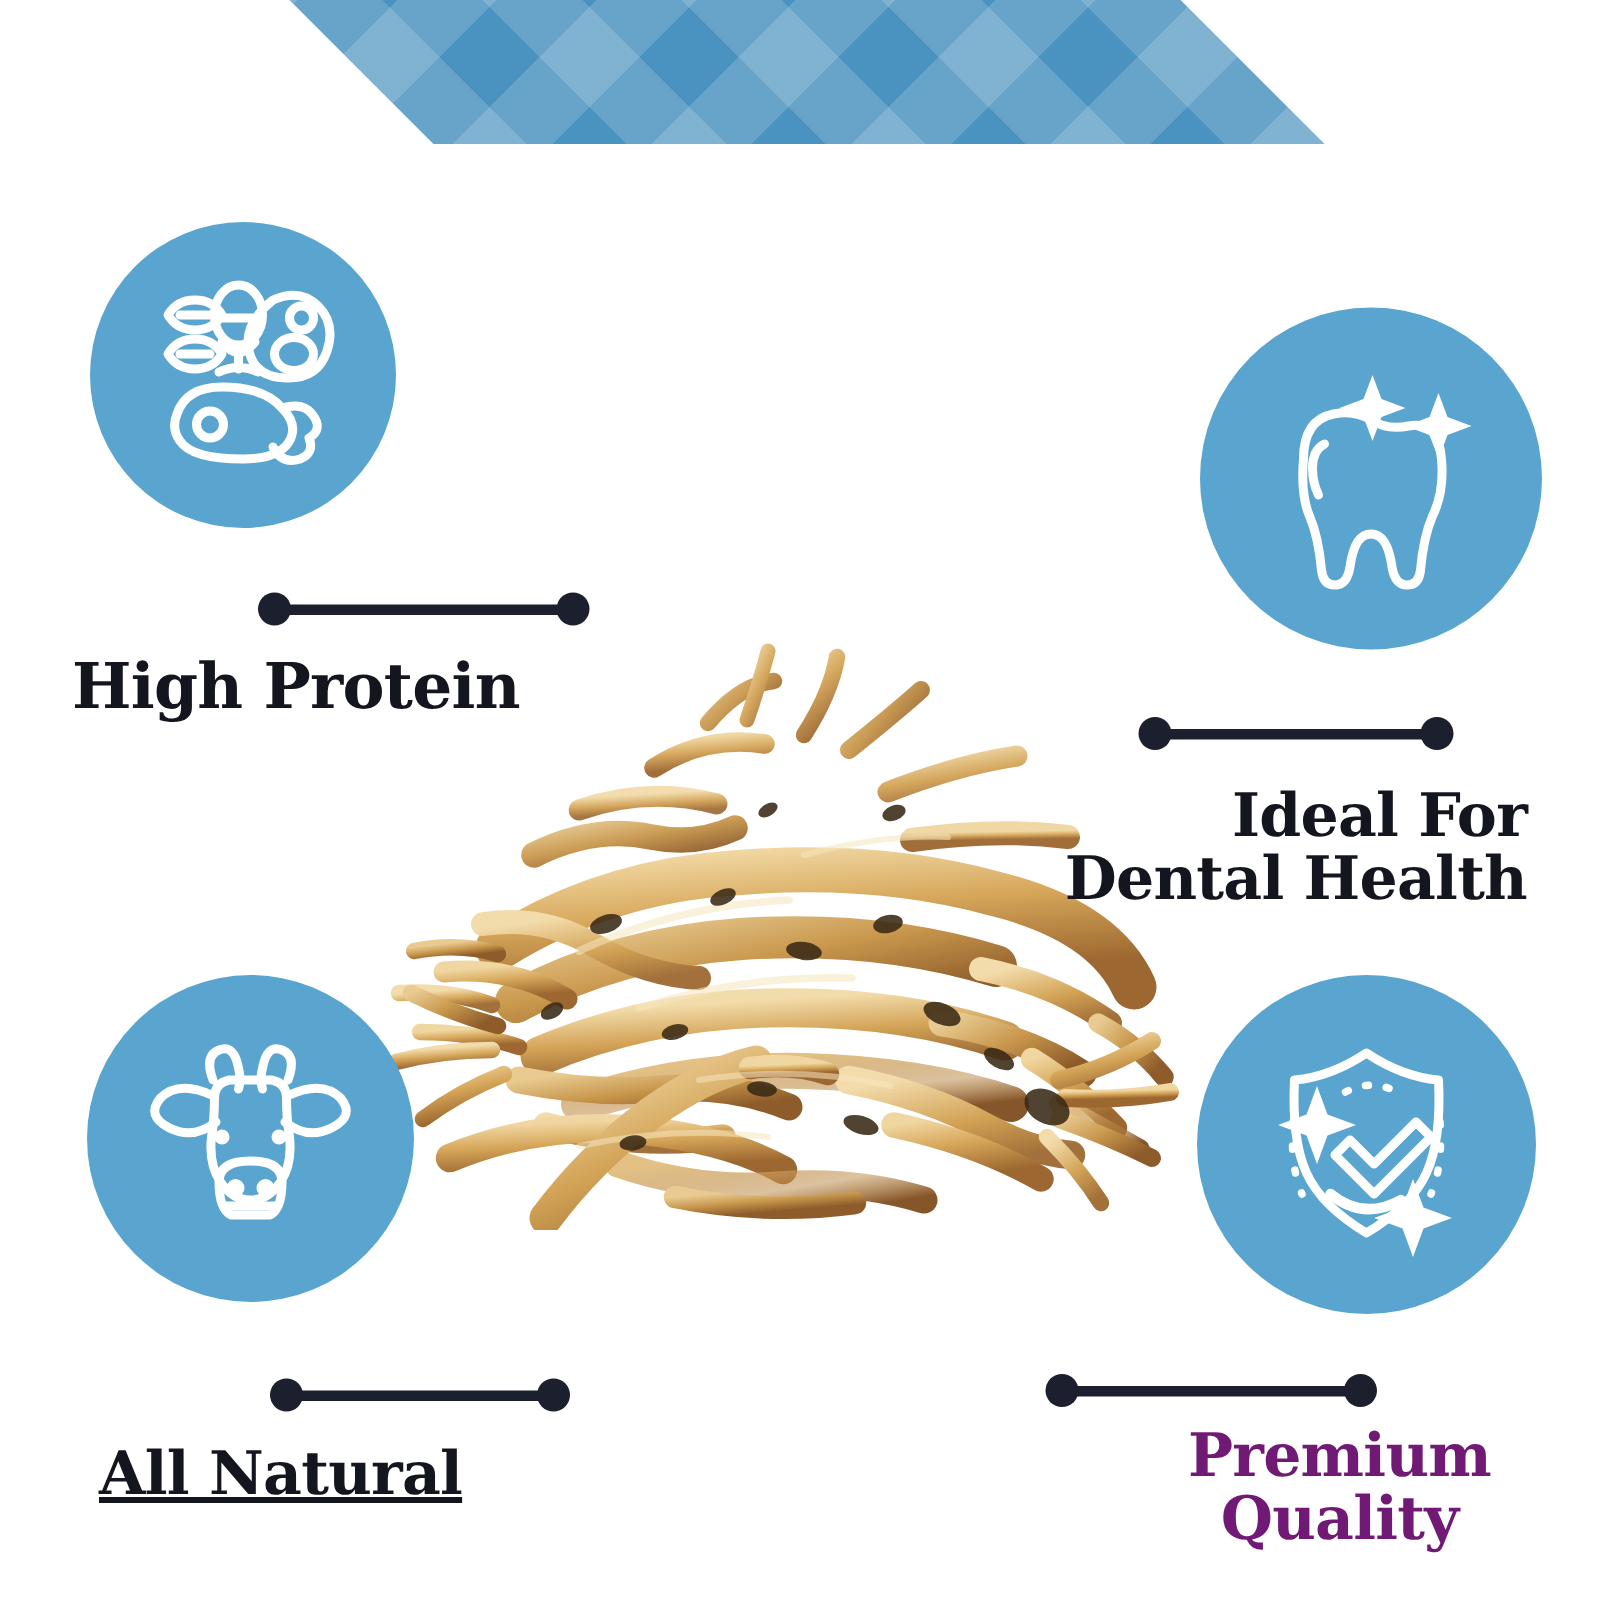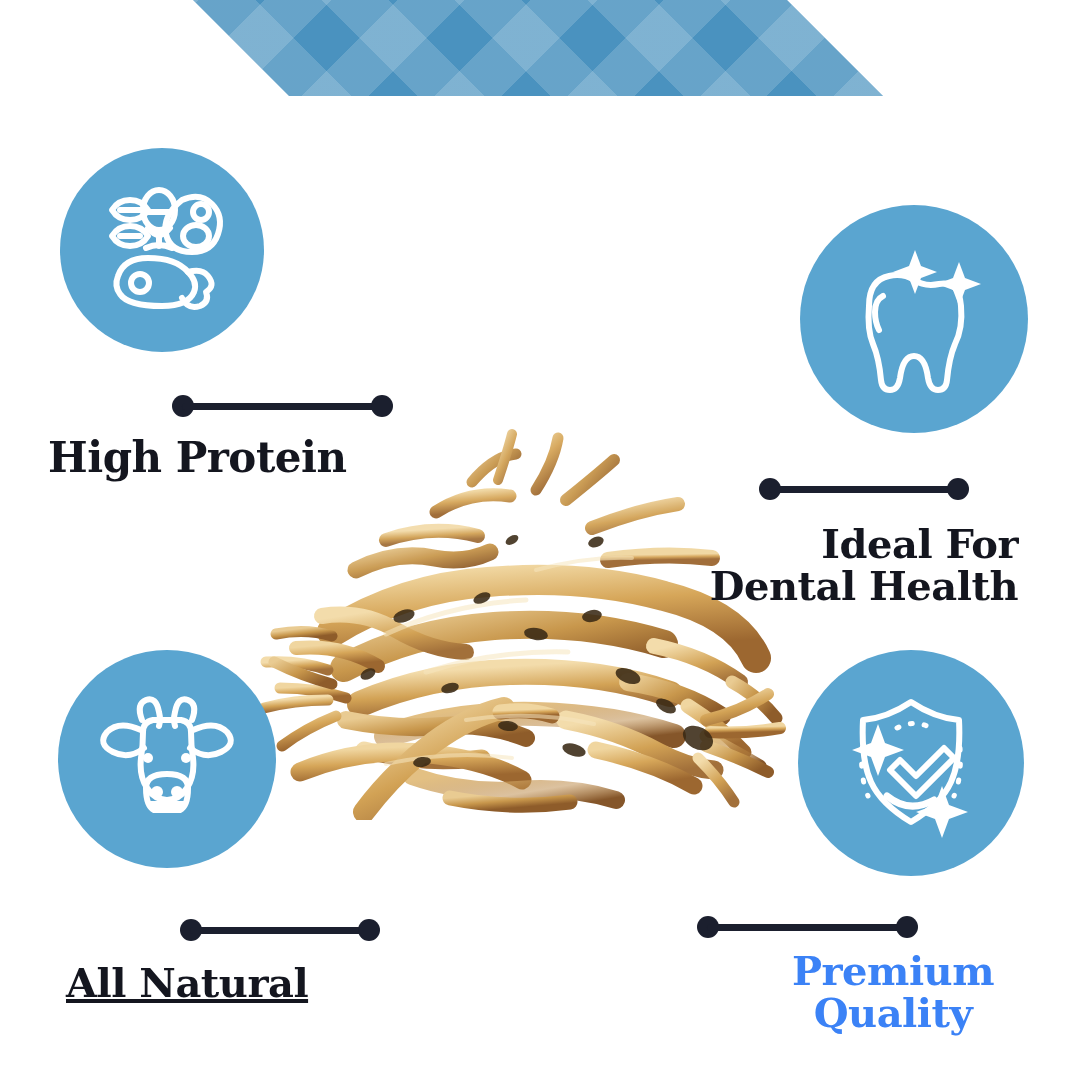--- a/index.html
+++ b/index.html
@@ -334,16 +334,16 @@
   <div id="conn-quality" class="connector">
     <span class="dot l" style="background: rgb(27, 31, 46);"></span>
     <span class="bar" style="background: rgb(27, 31, 46);"></span>
     <span class="dot r" style="background: rgb(27, 31, 46);"></span>
   </div>
 
   <div id="label-protein" class="label" style="color: rgb(20, 22, 31);">High Protein</div>
   <div id="label-dental" class="label" style="color: rgb(20, 22, 31); margin-left: 47px;">Ideal For
 Dental Health</div>
   <div id="label-natural" class="label" style="color: rgb(20, 22, 31);">All Natural</div>
-  <div id="label-quality" class="label" style="color: #3b82f6; margin-left: 18px;">Premium
+  <div id="label-quality" class="label" style="color: #701a75; margin-left: 18px;">Premium
 Quality</div>
 
 </div>
 
 </body></html>

